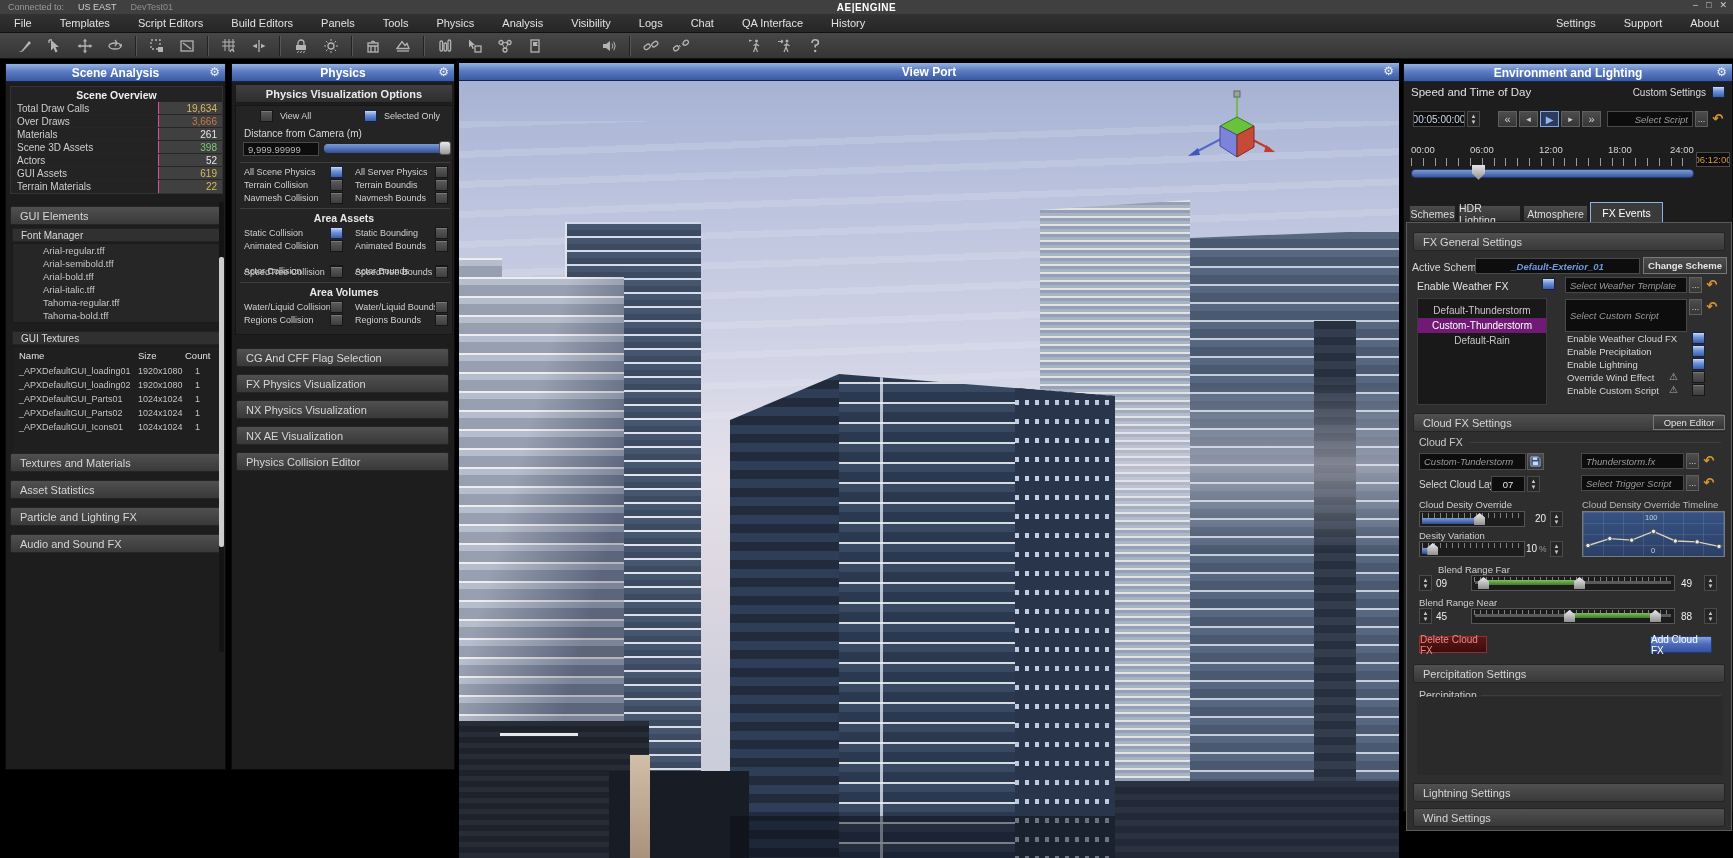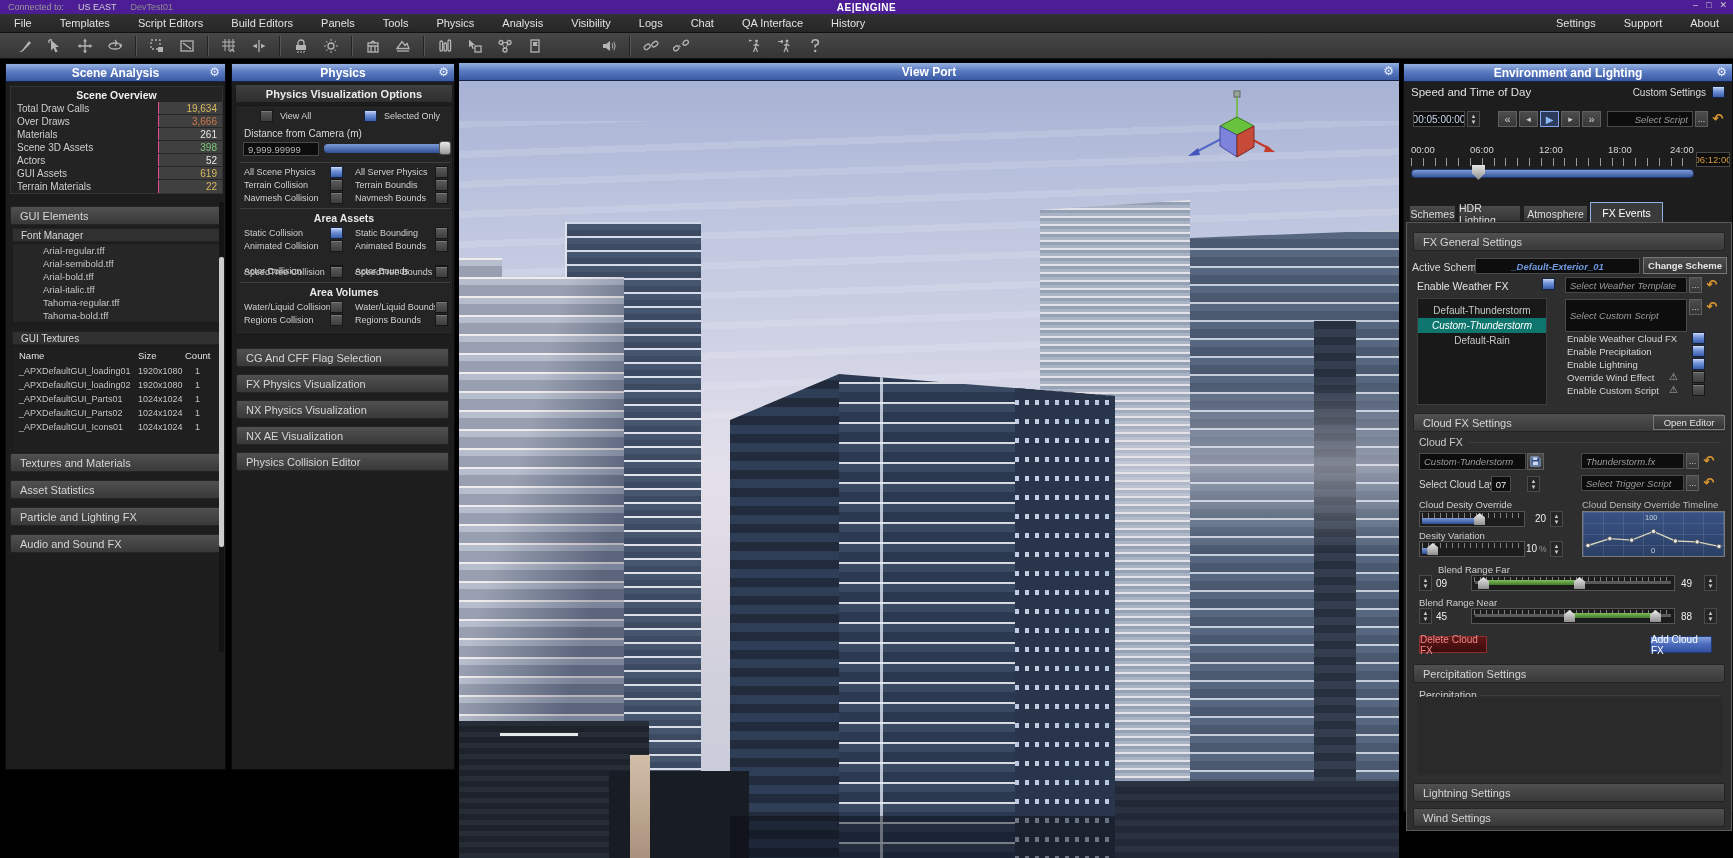--- a/index.html
+++ b/index.html
@@ -1,20 +1,20 @@
 <!DOCTYPE html>
 <html><head>
 <meta charset="utf-8">
 <style>
 * { margin:0; padding:0; box-sizing:border-box; }
 body { background:#000; font-family:"Liberation Sans", sans-serif; }
 .app { position:relative; width:1733px; height:858px; background:#000; overflow:hidden; }
 
 
-.titlebar { position:absolute; left:0; top:0; width:100%; height:14px; background:#4c1d95; color:#9a9a9a; font-size:9px; display:flex; align-items:center; }
+.titlebar { position:absolute; left:0; top:0; width:100%; height:14px; background:#404040; color:#9a9a9a; font-size:9px; display:flex; align-items:center; }
 .titlebar .left { display:flex; gap:14px; padding-left:8px; }
 .titlebar .region { color:#cfcfcf; }
 .titlebar .server { color:#8d8d8d; }
 .titlebar .apptitle { position:absolute; left:50%; transform:translateX(-50%); color:#fff; font-weight:bold; font-size:10px; letter-spacing:.5px; }
 .titlebar .winbtns { position:absolute; right:6px; top:0; display:flex; gap:8px; color:#cfcfcf; font-size:9px; }
 .titlebar .winbtns span { cursor:default; }
 
 .menubar { position:absolute; left:0; top:14px; width:100%; height:19px; background:linear-gradient(180deg,#323232,#262626); border-bottom:1px solid #111; display:flex; align-items:center; font-size:11px; color:#e2e2e2; }
 .menubar .mitem { padding:0 14px; height:100%; display:flex; align-items:center; }
 .menubar .spacer { flex:1; }
@@ -50,21 +50,21 @@
 
 .ts { position:absolute; background:#1c1c1c; border:1px solid #555; }
 .ts .ticks { position:absolute; top:1px; left:2px; right:2px; height:5px; background:repeating-linear-gradient(90deg,#808080 0 1px,transparent 1px 6px); }
 .ts .fill { position:absolute; left:2px; bottom:2px; height:6px; background:linear-gradient(180deg,#7d9ad8,#2e4d94); }
 .knob { position:absolute; width:11px; height:12px; background:linear-gradient(180deg,#ededed,#8f8f8f); clip-path:polygon(50% 0,100% 38%,100% 100%,0 100%,0 38%); border:0; }
 .rs .line { position:absolute; bottom:6px; left:3px; right:3px; height:3px; background:#5a5a5a; }
 .rs .gfill { position:absolute; bottom:5px; height:5px; background:linear-gradient(180deg,#83bd5e,#3f7a28); }
 
 .lb { background:#191919; border:1px solid #3c3c3c; }
 .lb .item { height:15px; display:flex; align-items:center; justify-content:center; font-size:10px; color:#c8c8c8; }
-.lb .item.checked { background:#0f766e; color:#fff;font-style:italic; }
+.lb .item.checked { background:#701a75; color:#fff; }
 
 .tab { position:absolute; background:linear-gradient(180deg,#4b4b4b,#343434); border:1px solid #1f1f1f; color:#dcdcdc; font-size:10.5px; display:flex; align-items:center; justify-content:center; }
 .tab.checked { background:#3a3a3a; border:1px solid #8fb2e8; border-bottom:none; color:#fff; }
 
 .btn-dark { background:linear-gradient(180deg,#4e4e4e,#343434); border:1px solid #787878; color:#e4e4e4; font-size:9.5px; display:flex; align-items:center; justify-content:center; }
 .btn-red { background:linear-gradient(180deg,#5e1515,#3d0d0d); border:1px solid #8a3030; color:#f28a8a; font-size:10px; display:flex; align-items:center; justify-content:center; }
 .btn-blue { background:linear-gradient(180deg,#84a0da 0%,#4a6bbd 50%,#35519f 100%); border:1px solid #203a75; color:#fff; font-size:10px; display:flex; align-items:center; justify-content:flex-start; }
 
 .hairline { border-top:1px solid #3e3e3e; position:absolute; }
 .grouplabel { position:absolute; font-size:10.5px; color:#cccccc; }
@@ -727,21 +727,21 @@
         </div>
         <div class="field" style="position:absolute; left:174px; top:230px; width:103px; height:16px;">
             <span class="it">Thunderstorm.fx</span>
           </div>
         <div class="sq" style="position:absolute; left:279px; top:230px; width:13px; height:16px;">
             <span>...</span>
           </div>
         <div class="undo" style="position:absolute; left:295px; top:230px; width:14px; height:16px;">↶</div>
 
         <span style="position:absolute; left:12px; top:256px; font-size:10px; color:#d8d8d8;">Select Cloud Layer</span>
-        <div class="field" style="position:absolute; left:84px; top:253px; width:20px; height:16px; justify-content:center; color:#e8e8e8;">
+        <div class="field" style="position:absolute; left:84px; top:253px; width:34px; height:16px; justify-content:center; color:#e8e8e8;">
             <span>07</span>
           </div>
         <div class="spin" style="position:absolute; left:120px; top:253px; width:13px; height:16px;">
             <span>▲</span>
             <span>▼</span>
           </div>
         <div class="field" style="position:absolute; left:174px; top:252px; width:103px; height:16px;">
             <span class="it">Select Trigger Script</span>
           </div>
         <div class="sq" style="position:absolute; left:279px; top:252px; width:13px; height:16px;">

